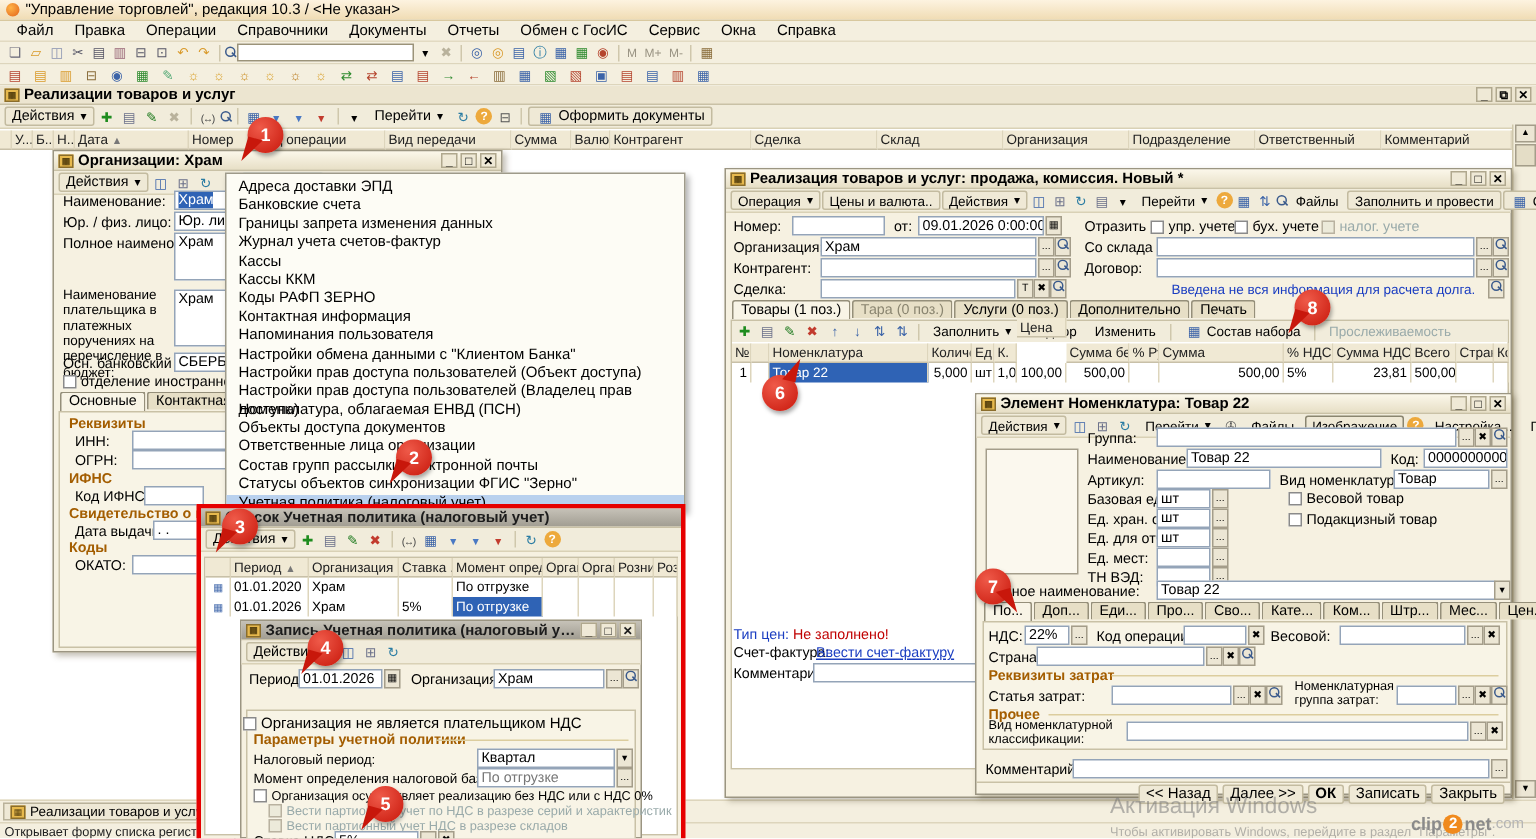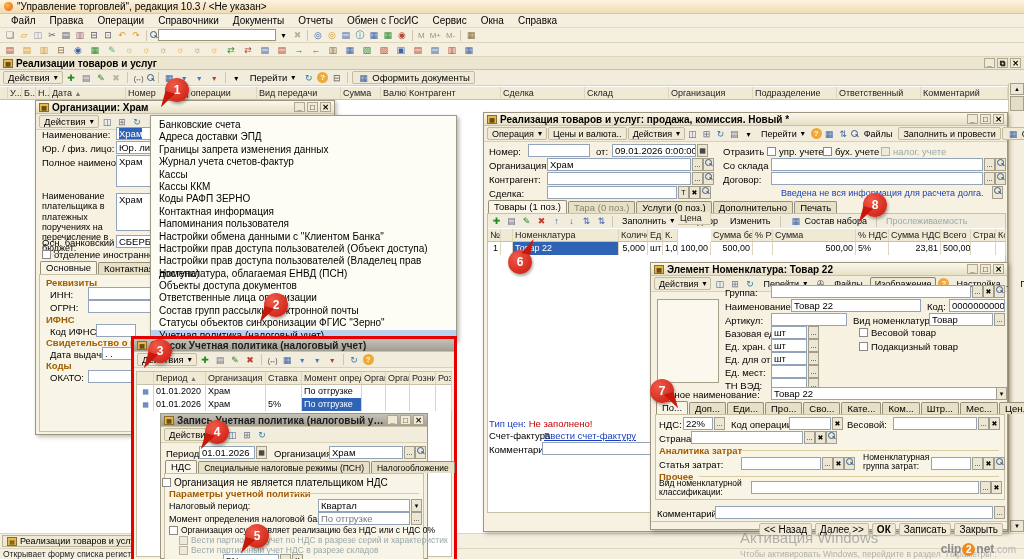--- a/index.html
+++ b/index.html
@@ -54,21 +54,21 @@
   .magi{display:inline-block;width:7px;height:8px;position:relative;flex:none}
   .magi::before{content:"";position:absolute;left:0;top:0;width:5px;height:5px;border:1px solid #3a5a8c;border-radius:50%}
   .magi::after{content:"";position:absolute;left:4px;top:5px;width:4px;height:1px;background:#3a5a8c;transform:rotate(45deg)}
   .lbl{position:absolute;font-size:9.5px;white-space:nowrap}
   .inp{position:absolute;height:13px;background:#fff;border:1px solid #94a4b8;font-size:9.5px;line-height:11px;padding:0 2px;white-space:nowrap;overflow:hidden}
   .sb{position:absolute;width:11px;height:13px;background:#ece6d4;border:1px solid #a49d8a;font-size:7px;line-height:11px;text-align:center;padding:0;overflow:hidden}
   .cb{position:absolute;display:flex;align-items:center;gap:3px;font-size:9.5px;white-space:nowrap}
   .cb i{width:9px;height:9px;border:1px solid #8a8a8a;background:#fff;flex:none}
   .cb.dis{color:#9aa}
   .cb.dis i{background:#eceada;border-color:#b9b2a0}
-  .tabs{position:absolute;display:flex;gap:1px;align-items:flex-end}
+  .tabs{position:absolute;display:flex;gap:1px;}
   .tab{border:1px solid #958f7a;border-bottom:none;border-radius:2px 2px 0 0;background:#e7dfc6;padding:0 5px;height:12px;line-height:12px;font-size:9.5px;white-space:nowrap}
   .tab.act{background:#f8f4e6;height:13px}
   .shdr{position:absolute;color:#a35d00;font-weight:bold;font-size:9.5px;white-space:nowrap}
   .rule{position:absolute;border-top:1px solid #dcCD9e;height:0}
   .c{position:absolute;font-size:9px;line-height:12px;height:13px;overflow:hidden;white-space:nowrap;padding:0 2px;border-right:1px solid #ddd5bc}
   .ch{background:#f0e9d4;border-bottom:1px solid #c8c0a8;color:#222}
   .num{text-align:right}
   .selcell{background:#2f63b5;color:#fff}
   .sel{background:#2f63b5;color:#fff}
   .link{color:#1a3dc1}
@@ -569,21 +569,21 @@
     <div class="sb" style="left:181px;top:154px">✖</div>
     <div class="lbl" style="left:196px;top:156px">Весовой:</div>
     <div class="inp" style="left:242px;top:154px;width:84px"></div>
     <div class="sb" style="left:327px;top:154px">...</div>
     <div class="sb" style="left:338px;top:154px">✖</div>
     <div class="lbl" style="left:8px;top:170px">Страна :</div>
     <div class="inp" style="left:40px;top:168px;width:112px"></div>
     <div class="sb" style="left:153px;top:168px">...</div>
     <div class="sb" style="left:164px;top:168px">✖</div>
     <div class="sb" style="left:175px;top:168px"><span class="magi"></span></div>
-    <div class="shdr" style="left:8px;top:182px">Аналитика затрат</div>
+    <div class="shdr" style="left:8px;top:182px">Реквизиты затрат</div>
     <div class="rule" style="left:90px;top:187px;width:258px"></div>
     <div class="lbl" style="left:8px;top:196px">Статья затрат:</div>
     <div class="inp" style="left:90px;top:194px;width:80px"></div>
     <div class="sb" style="left:171px;top:194px">...</div>
     <div class="sb" style="left:182px;top:194px">✖</div>
     <div class="sb" style="left:193px;top:194px"><span class="magi"></span></div>
     <div class="lbl" style="left:212px;top:190px;width:66px;white-space:normal;font-size:8.5px;line-height:1.1">Номенклатурная группа затрат:</div>
     <div class="inp" style="left:280px;top:194px;width:40px"></div>
     <div class="sb" style="left:321px;top:194px">...</div>
     <div class="sb" style="left:332px;top:194px">✖</div>
@@ -601,22 +601,22 @@
     <div class="abs" style="right:4px;top:260px;display:flex;gap:3px">
       <span class="tbtn">&lt;&lt; Назад</span>
       <span class="tbtn">Далее &gt;&gt;</span>
       <span class="tbtn" style="font-weight:bold">ОК</span>
       <span class="tbtn">Записать</span>
       <span class="tbtn">Закрыть</span>
     </div>
   </div>
 
   <div class="abs" style="left:150px;top:115px;width:307px;height:226px;background:#fdfcf5;border:1px solid #9e9a8a;box-shadow:2px 2px 4px rgba(0,0,0,.3);z-index:15;padding-top:3px">
+    <div style="height:12.4px;line-height:12.4px;padding-left:8px">Адреса доставки ЭПД</div>
     <div style="height:12.4px;line-height:12.4px;padding-left:8px">Банковские счета</div>
-    <div style="height:12.4px;line-height:12.4px;padding-left:8px">Адреса доставки ЭПД</div>
     <div style="height:12.4px;line-height:12.4px;padding-left:8px">Границы запрета изменения данных</div>
     <div style="height:12.4px;line-height:12.4px;padding-left:8px">Журнал учета счетов-фактур</div>
     <div style="height:12.4px;line-height:12.4px;padding-left:8px">Кассы</div>
     <div style="height:12.4px;line-height:12.4px;padding-left:8px">Кассы ККМ</div>
     <div style="height:12.4px;line-height:12.4px;padding-left:8px">Коды РАФП ЗЕРНО</div>
     <div style="height:12.4px;line-height:12.4px;padding-left:8px">Контактная информация</div>
     <div style="height:12.4px;line-height:12.4px;padding-left:8px">Напоминания пользователя</div>
     <div style="height:12.4px;line-height:12.4px;padding-left:8px">Настройки обмена данными с "Клиентом Банка"</div>
     <div style="height:12.4px;line-height:12.4px;padding-left:8px">Настройки прав доступа пользователей (Объект доступа)</div>
     <div style="height:12.4px;line-height:12.4px;padding-left:8px">Настройки прав доступа пользователей (Владелец прав доступа)</div>
@@ -705,25 +705,20 @@
       <span class="i i-struct"></span>
       <span class="i i-reread"></span>
     </div>
     <div class="lbl" style="left:5px;top:34px">Период:</div>
     <div class="inp" style="left:38px;top:32px;width:56px">01.01.2026</div>
     <div class="sb" style="left:95px;top:32px">▦</div>
     <div class="lbl" style="left:113px;top:34px">Организация:</div>
     <div class="inp" style="left:168px;top:32px;width:74px">Храм</div>
     <div class="sb" style="left:243px;top:32px">...</div>
     <div class="sb" style="left:254px;top:32px"><span class="magi"></span></div>
-    <div class="tabs" style="left:4px;top:46px">
-      <span class="tab act">НДС</span>
-      <span class="tab" style="font-size:8.5px">Специальные налоговые режимы (ПСН)</span>
-      <span class="tab" style="font-size:8.5px">Налогообложение</span>
-    </div>
     <div class="abs" style="left:3px;top:59px;width:260px;height:87px;border:1px solid #c9c1a6;background:#f8f4e6"></div>
     <div class="cb" style="left:1px;top:63px;font-size:10px">
         <i></i>
         <span>Организация не является плательщиком НДС</span>
       </div>
     <div class="shdr" style="left:8px;top:74px">Параметры учетной политики</div>
     <div class="rule" style="left:130px;top:79px;width:128px"></div>
     <div class="lbl" style="left:8px;top:87px;font-size:9px">Налоговый период:</div>
     <div class="inp" style="left:157px;top:85px;width:92px">Квартал</div>
     <div class="sb" style="left:250px;top:85px">▾</div>

